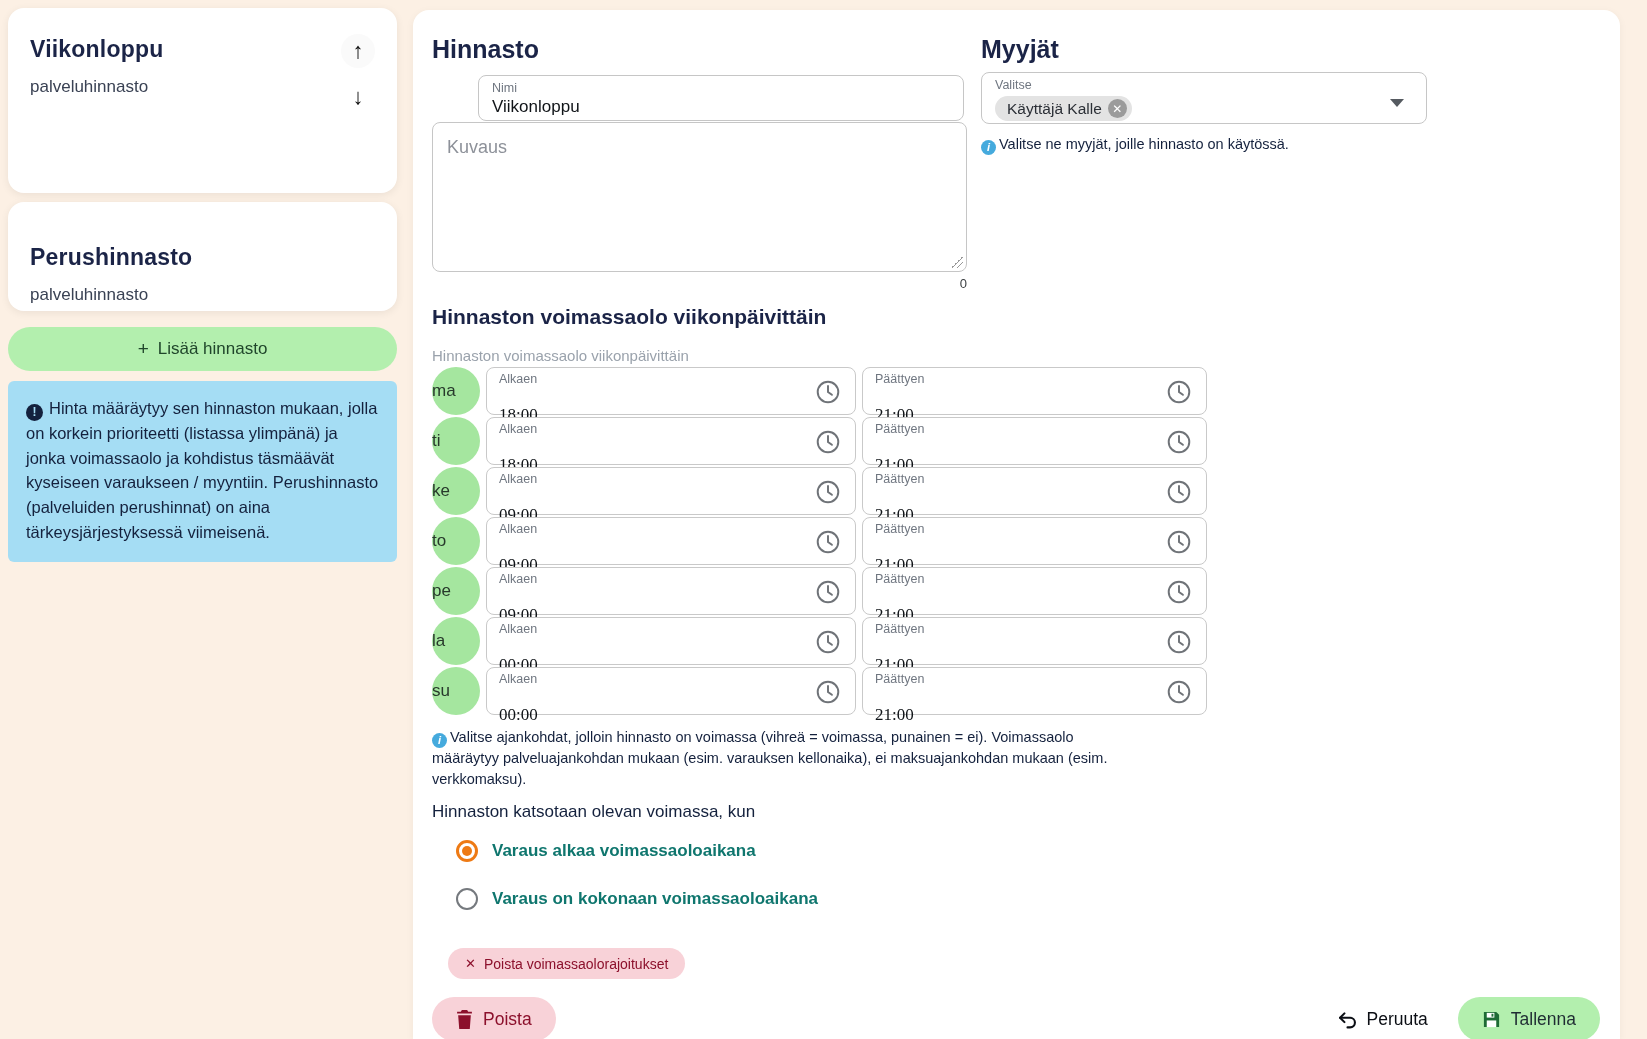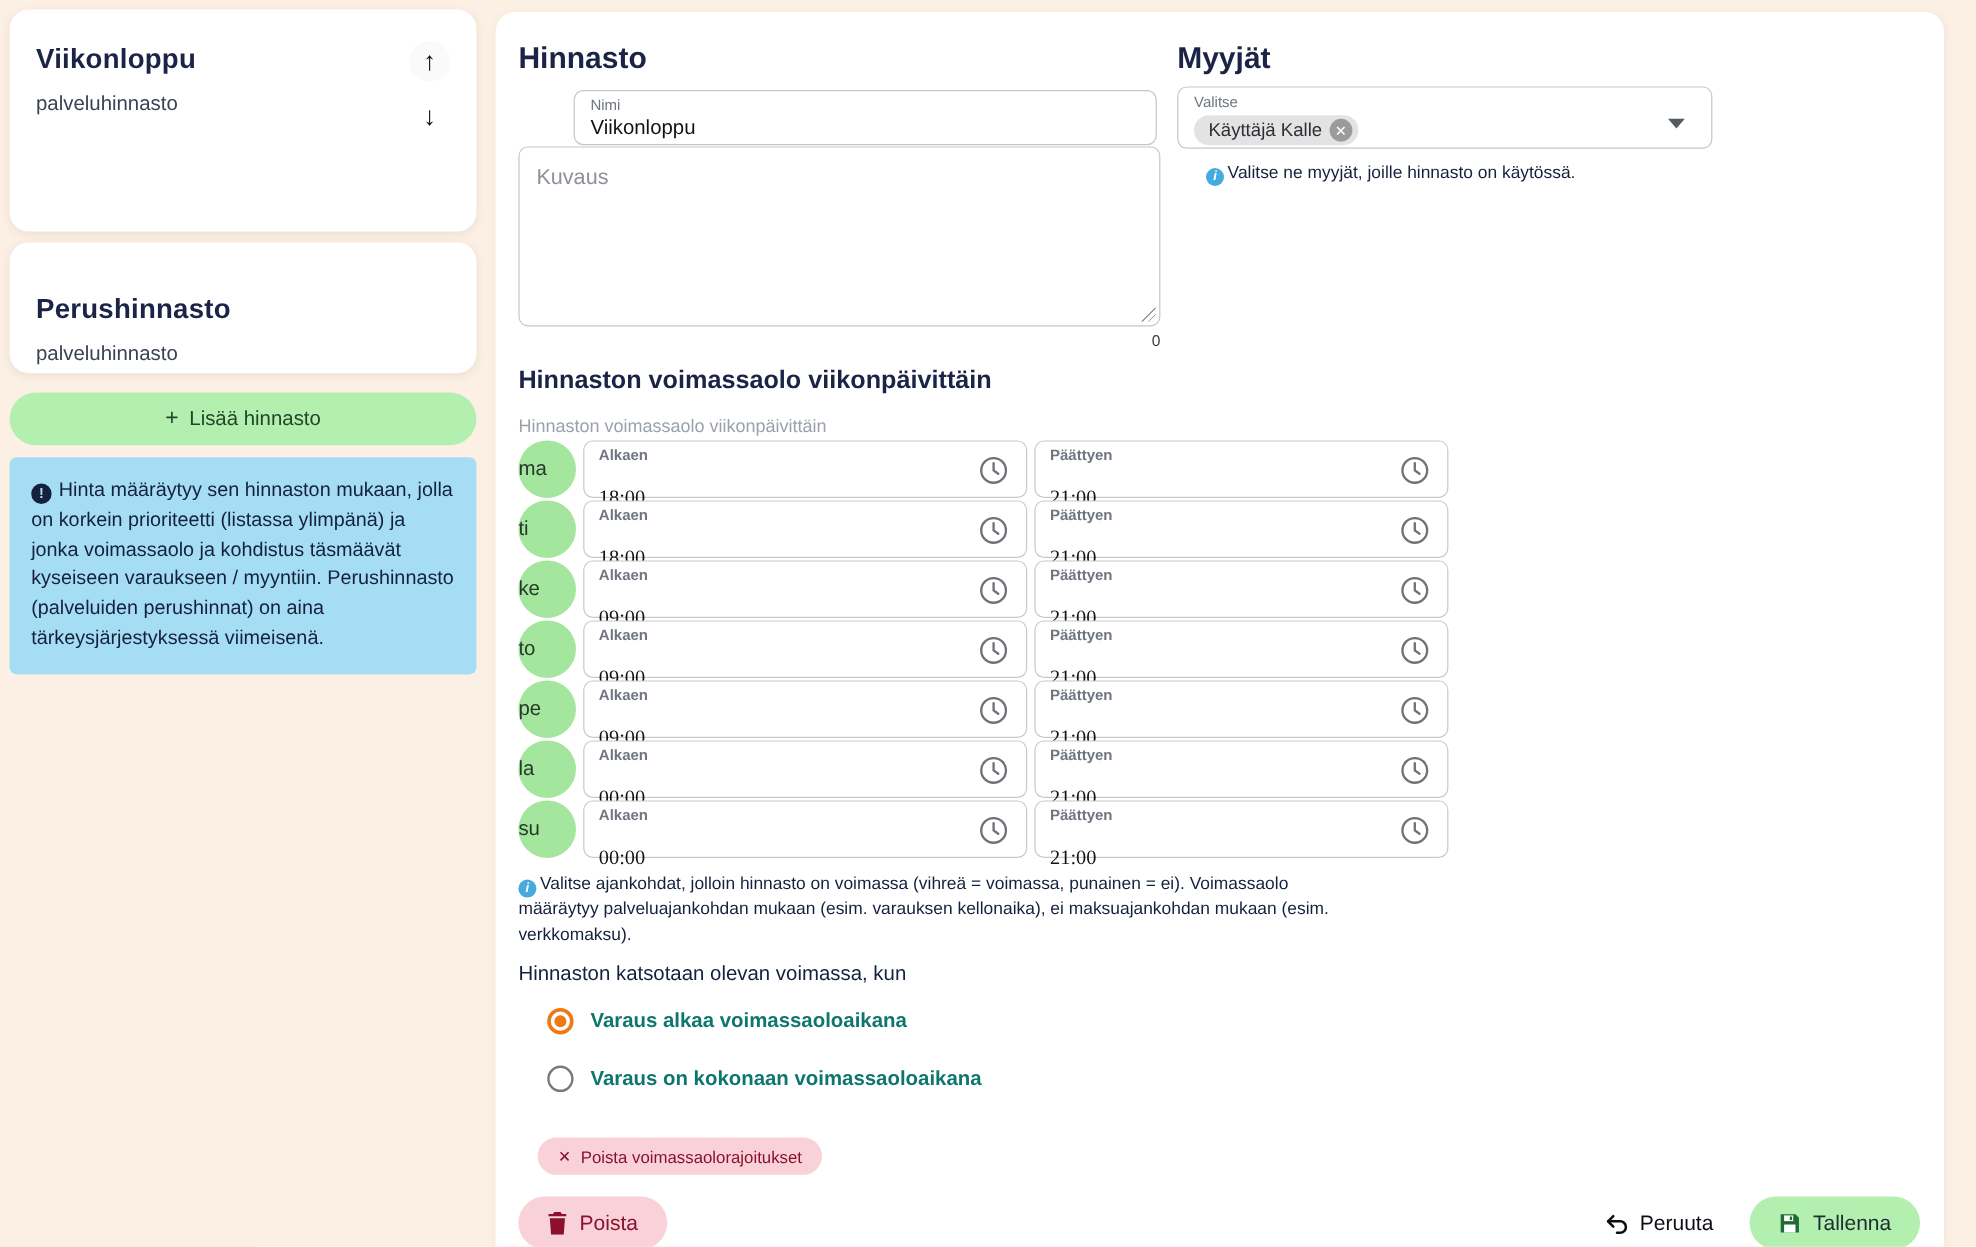--- a/index.html
+++ b/index.html
@@ -70,39 +70,39 @@
   .chip-close {
     width:19px; height:19px; border-radius:50%; background:#9b9b9b; color:#fff;
     display:flex; align-items:center; justify-content:center; font-size:12px; cursor:pointer;
   }
   .caret {
     position:absolute; right:22px; top:26px; width:0; height:0;
     border-left:7px solid transparent; border-right:7px solid transparent; border-top:8px solid #555a60;
     cursor:pointer;
   }
   .help-line { position:absolute; font-size:14.5px; color:#14213d; line-height:1.45; }
-  .sellers-help { left:592px; top:124px;text-align:center; }
+  .sellers-help { left:568px; top:124px;text-align:center; }
   .info-i {
     display:inline-flex; width:15px; height:15px; border-radius:50%;
     background:#45aadd; color:#fff; font-size:11px; font-weight:bold; font-style:italic;
     align-items:center; justify-content:center; vertical-align:-2px; margin-right:3px;
   }
   .wd-heading { position:absolute; left:19px; top:295px; font-size:21px; font-weight:bold; color:#1b2447; }
   .wd-sublabel { position:absolute; left:19px; top:337px; font-size:15px; color:#9aa2ac; }
   .rows { position:absolute; left:19px; top:357px; }
   .day-row { display:flex; align-items:center; gap:6px; height:48px; margin-bottom:2px; }
   .day-badge {
     width:48px; height:48px; border-radius:50%; background:#a5e69f;
     display:flex; align-items:center; justify-content:flex-start;
     font-size:17px; color:#27392b; flex:0 0 48px; cursor:pointer;
   }
   .time-field { position:relative; height:48px; border:1px solid #c9c9c9; border-radius:8px; background:#fff; }
   .time-field.start { width:370px; }
   .time-field.end { width:345px; }
-  .time-field .flabel { position:absolute; left:12px; top:4px; font-size:12.5px; color:#6f7680;font-weight:bold; }
+  .time-field .flabel { position:absolute; left:12px; top:4px; font-size:12.5px; color:#6f7680; }
   .time-field .fvalue { position:absolute; left:12px; top:37px; font-size:17px; color:#101418;font-family:Liberation Serif, serif; }
   .clock { position:absolute; right:14px; top:11px; width:26px; height:26px; cursor:pointer; }
   .wd-help { left:19px; top:717px; width:702px; }
   .validity-heading { position:absolute; left:19px; top:792px; font-size:17px; color:#14213d; }
   .radio-row { position:absolute; left:43px; display:flex; align-items:center; gap:14px; cursor:pointer; }
   .radio-circle { width:22px; height:22px; border-radius:50%; border:2px solid #75797e; position:relative; background:#fff; }
   .radio-row.selected .radio-circle { border:3px solid #ee7a14; }
   .radio-row.selected .radio-circle::after {
     content:""; position:absolute; left:3px; top:3px; width:10px; height:10px; border-radius:50%; background:#ee7a14;
   }

